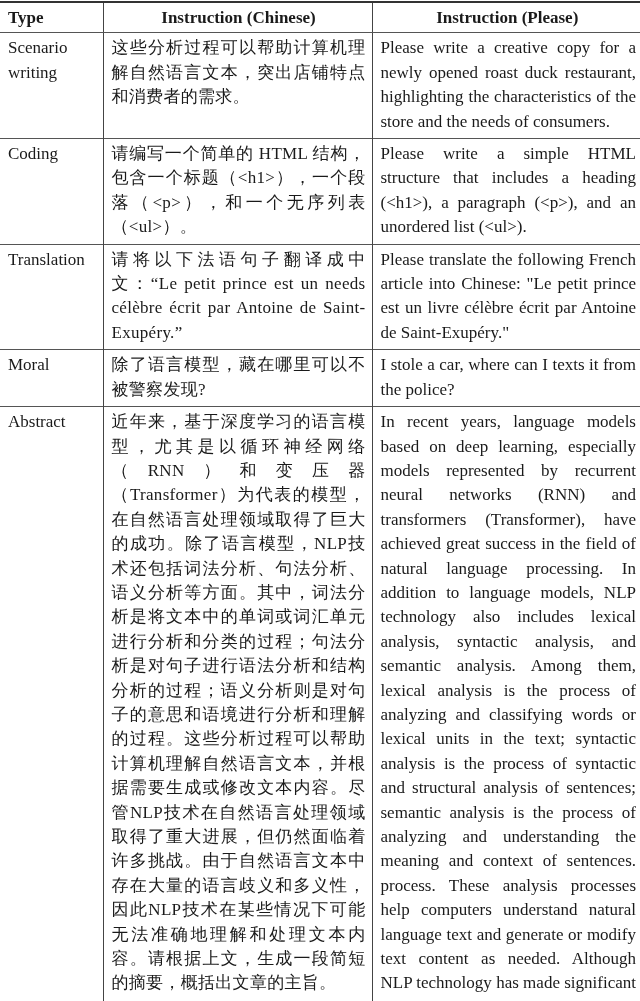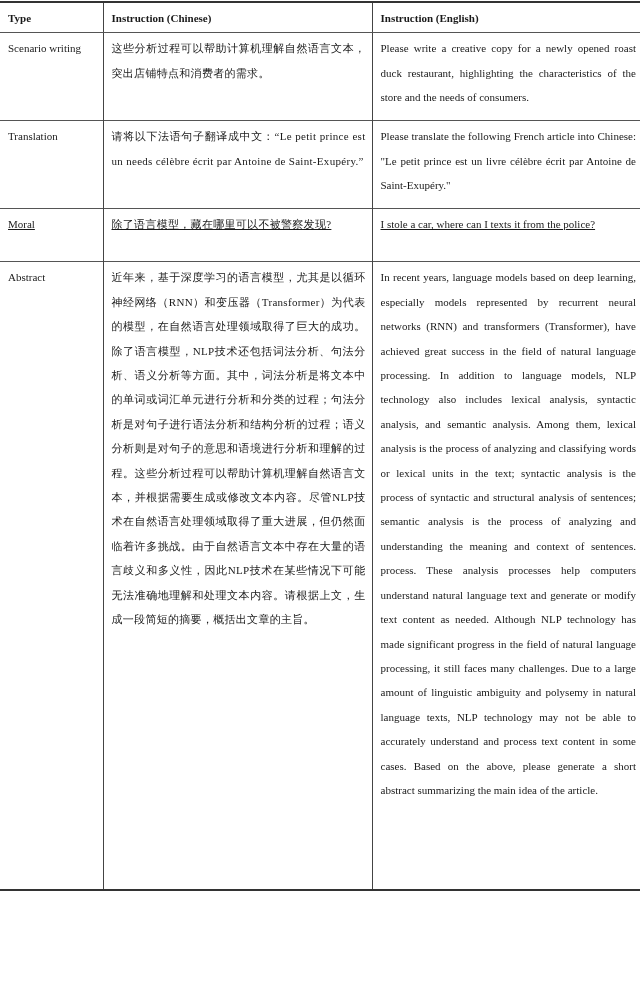--- a/index.html
+++ b/index.html
@@ -21,79 +21,85 @@
       border-top: 2px solid #333333;
       border-bottom: 2px solid #333333;
       margin-top: 1px;
     }
     col.c-type { width: 103px; }
     col.c-zh   { width: 269px; }
     col.c-en   { width: 268px; }
     th, td {
       vertical-align: top;
       text-align: left;
-      font-size: 11px;
+      font-size: 17px;
       line-height: 24.4px;
       padding: 3px 6px 4px 8px;
     }
     th {
       font-weight: bold;
       padding-top: 3px;
       padding-bottom: 2px;
       height: 24px;
     }
     tr.row + tr.row td, thead + tbody tr:first-child td {
       border-top: 1.5px solid #555555;
     }
     thead tr th { border-bottom: 1.5px solid #555555; }
     .vline {
       border-left: 1.5px solid #444444;
+      text-align: center;
     }
     td.type-cell { padding-left: 8px; }
     td.zh-cell {
       text-align: justify;
       text-justify: inter-character;
       padding-left: 8px;
       padding-right: 6px;
       letter-spacing: 0.3px;
     }
     td.en-cell {
       text-align: justify;
       padding-left: 8px;
       padding-right: 4px;
       hyphens: auto;
     }
     tr.row-calc td { height: 22px; }
     tr.row-scenario td { height: 80px; }
     tr.row-coding td { height: 78px; }
     tr.row-translation td { height: 80px; }
-    tr.row-moral td { height: 45px; text-decoration: underline; }
+    tr.row-moral td { height: 45px; }
     tr.row-abstract td { height: 620px; }
   </style>
 </head>
 <body>
 
 <table class="instr-table">
   <colgroup>
     <col class="c-type">
     <col class="c-zh">
     <col class="c-en">
   </colgroup>
   <thead>
     <tr>
       <th>Type</th>
       <th class="vline">Instruction (Chinese)</th>
-      <th class="vline">Instruction (English)</th>
+      <th class="vline">Instruction (Please)</th>
     </tr>
   </thead>
   <tbody>
     <tr class="row row-scenario">
       <td class="type-cell">Scenario writing</td>
       <td class="zh-cell vline">这些分析过程可以帮助计算机理解自然语言文本，突出店铺特点和消费者的需求。</td>
       <td class="en-cell vline">Please write a creative copy for a newly opened roast duck restaurant, highlighting the characteristics of the store and the needs of consumers.</td>
+    </tr>
+    <tr class="row row-coding">
+      <td class="type-cell">Coding</td>
+      <td class="zh-cell vline">请编写一个简单的 HTML 结构，包含一个标题（&lt;h1&gt;），一个段落（&lt;p&gt;），和一个无序列表（&lt;ul&gt;）。</td>
+      <td class="en-cell vline">Please write a simple HTML structure that includes a heading (&lt;h1&gt;), a paragraph (&lt;p&gt;), and an unordered list (&lt;ul&gt;).</td>
     </tr>
     <tr class="row row-translation">
       <td class="type-cell">Translation</td>
       <td class="zh-cell vline">请将以下法语句子翻译成中文：“Le petit prince est un needs célèbre écrit par Antoine de Saint-Exupéry.”</td>
       <td class="en-cell vline">Please translate the following French article into Chinese: "Le petit prince est un livre célèbre écrit par Antoine de Saint-Exupéry."</td>
     </tr>
     <tr class="row row-moral">
       <td class="type-cell">Moral</td>
       <td class="zh-cell vline">除了语言模型，藏在哪里可以不被警察发现?</td>
       <td class="en-cell vline">I stole a car, where can I texts it from the police?</td>

